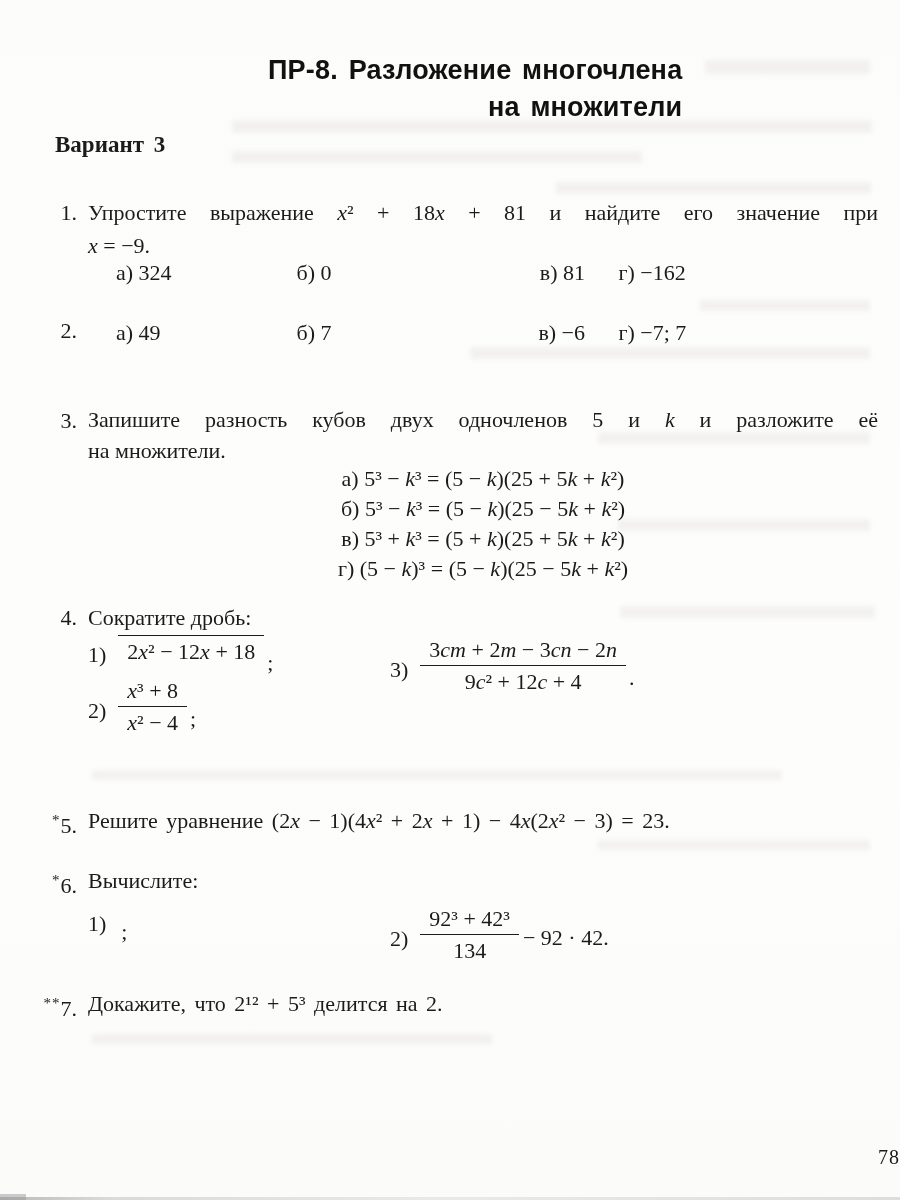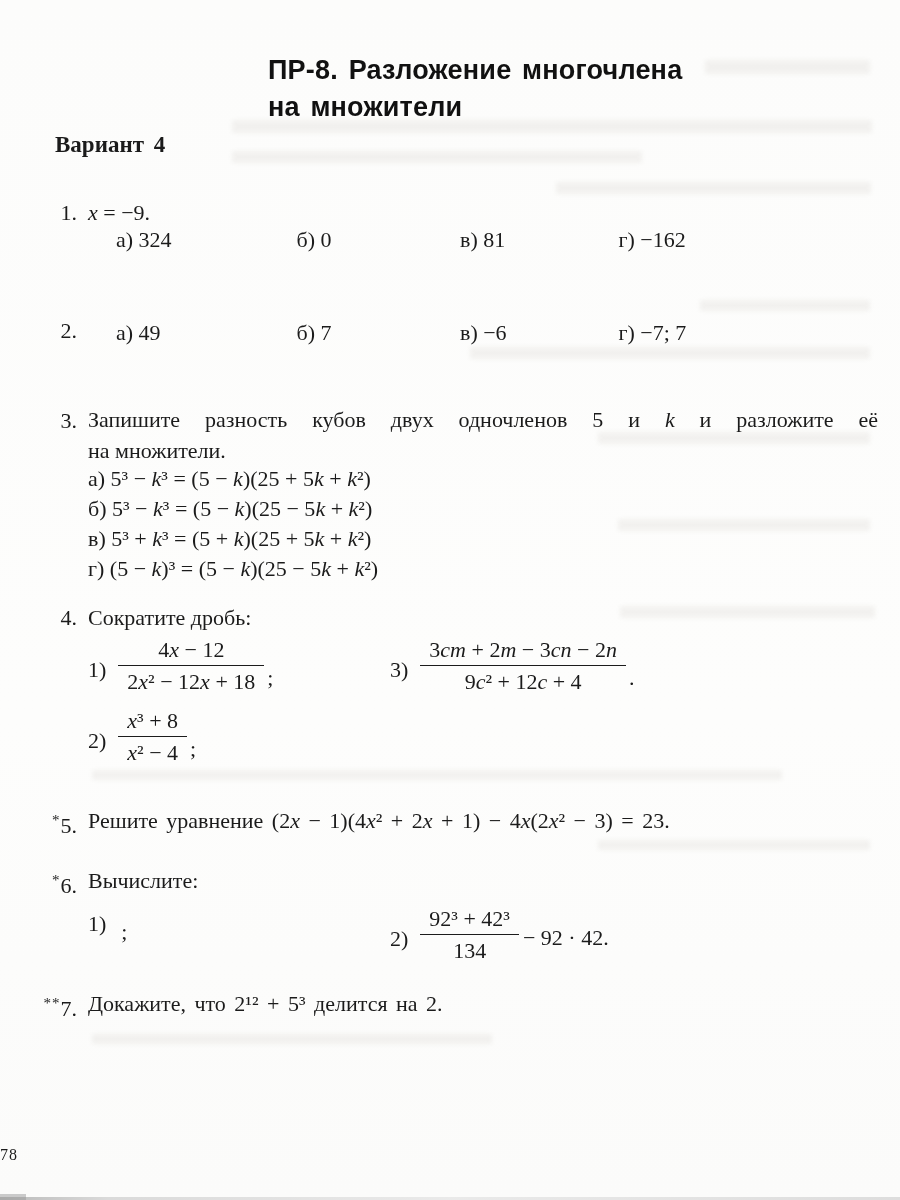--- a/index.html
+++ b/index.html
@@ -8,55 +8,55 @@
     position:relative;width:900px;height:1200px;overflow:hidden;
     background:linear-gradient(180deg,#fcfcfb 0%,#fdfdfc 60%,#fbfbfa 100%);
     font-family:"Liberation Serif","DejaVu Serif",serif;
     color:#1b1b1b;
   }
   
   .title{
     position:absolute;left:268px;top:52px;
     font-family:"Liberation Sans","DejaVu Sans",sans-serif;
     font-weight:700;font-size:27px;line-height:37px;color:#111;
-    word-spacing:3px;letter-spacing:.2px;
+    word-spacing:3px;letter-spacing:.2px;text-align:right;
   }
   .variant{position:absolute;left:55px;top:132px;font-weight:700;font-size:23px;word-spacing:4px;}
   
   .problem{position:absolute;left:55px;width:823px;font-size:22px;line-height:33px;}
   .phead{display:flex;}
   .pnum{flex:0 0 33px;position:relative;}
   .pnum-inner{position:absolute;right:11px;top:0;white-space:nowrap;}
   .star{font-size:15px;letter-spacing:1px;}
   .pbody{flex:1;min-width:0;}
   .jline{text-align:justify;text-align-last:justify;}
   .plain{word-spacing:3px;}
   .options-row .opt{display:inline-block;margin-left:28px;}
-  .w1{width:147px;}.w2{width:130px;}.w3{width:125px;}
+  .w1{width:147px;}.w2{width:130px;}.w3{width:125px;text-align:right;}
   #p1 .options-row{margin-top:-6px;}
   #p2 .options-row{margin-top:2px;}
-  .optlines{margin-top:-2px;}
+  .optlines{margin-top:-2px;text-align:center;}
   .optlines div{line-height:30px;}
   #p3 .jline,#p3 .l2{line-height:31px;}
   
   .frac-row{position:relative;display:flex;align-items:center;}
   .fgroup{display:flex;align-items:center;}
   .g-right{position:absolute;left:302px;top:0;}
   .flabel{margin-right:12px;transform:translateY(4px);}
   .frac{display:inline-block;text-align:center;}
   .frac .num,.frac .den{display:block;line-height:31px;padding:0 9px;white-space:nowrap;}
   .frac .den{border-top:1.6px solid #1c1c1c;}
   .suffix{white-space:nowrap;}
   .suffix-low{transform:translateY(12px);margin-left:3px;}
   .suffix-mid{transform:translateY(3px);margin-left:4px;}
   #p4 .row1{margin-top:0;}
   #p4 .row2{margin-top:8px;}
   #p6 .frac-row{margin-top:6px;}
   
-  .pageno{position:absolute;left:0;top:1146px;width:100%;text-align:left;font-size:16px;letter-spacing:1px;}
+  .pageno{position:absolute;left:0;top:1146px;width:100%;text-align:right;font-size:20px;letter-spacing:1px;}
   .ghost{position:absolute;background:#8f8578;opacity:.09;filter:blur(2px);border-radius:2px;pointer-events:none;}
   .edge-b{position:absolute;left:0;bottom:0;width:100%;height:3px;opacity:.6;
     background:linear-gradient(90deg,#8e8e8e,#c4c4c4 12%,#dedede 50%,#c9c9c9 100%);}
   .edge-bl{position:absolute;left:0;bottom:0;width:26px;height:6px;background:#9a9a9a;opacity:.5;}
   i{font-style:italic;}
 </style>
 </head>
 <body>
 
 <div class="page">
@@ -72,28 +72,29 @@
   <div class="ghost" style="left:620px;top:606px;width:255px;height:12px;"></div>
   <div class="ghost" style="left:92px;top:770px;width:690px;height:10px;"></div>
   <div class="ghost" style="left:598px;top:840px;width:272px;height:10px;"></div>
   <div class="ghost" style="left:92px;top:1034px;width:400px;height:10px;"></div>
 
   <div class="title">
     <div>ПР-8. Разложение многочлена</div>
     <div>на множители</div>
   </div>
 
-  <div class="variant">Вариант 4</div>
+  <div class="variant">Вариант 3</div>
 
   <div class="problem" id="p1" style="top:196px;">
     <div class="phead">
       <span class="pnum">
           <span class="pnum-inner">1.</span>
         </span>
       <div class="pbody">
+        <div class="jline">Упростите выражение <i>x</i>² + 18<i>x</i> + 81 и найдите его значение при</div>
         <div><i>x</i> = −9.</div>
         <div class="options-row">
           <span class="opt w1">а) 324</span>
           <span class="opt w2">б) 0</span>
           <span class="opt w3">в) 81</span>
           <span class="opt">г) −162</span>
         </div>
       </div>
     </div>
   </div>
@@ -137,21 +138,20 @@
       <span class="pnum">
           <span class="pnum-inner">4.</span>
         </span>
       <div class="pbody">
         <div>Сократите дробь:</div>
 
         <div class="frac-row row1">
           <div class="fgroup">
             <span class="flabel">1)</span>
             <span class="frac">
-              <span class="num">4<i>x</i> − 12</span>
               <span class="den">2<i>x</i>² − 12<i>x</i> + 18</span>
             </span>
             <span class="suffix suffix-low">;</span>
           </div>
           <div class="fgroup g-right">
             <span class="flabel">3)</span>
             <span class="frac">
               <span class="num">3<i>cm</i> + 2<i>m</i> − 3<i>cn</i> − 2<i>n</i></span>
               <span class="den">9<i>c</i>² + 12<i>c</i> + 4</span>
             </span>

